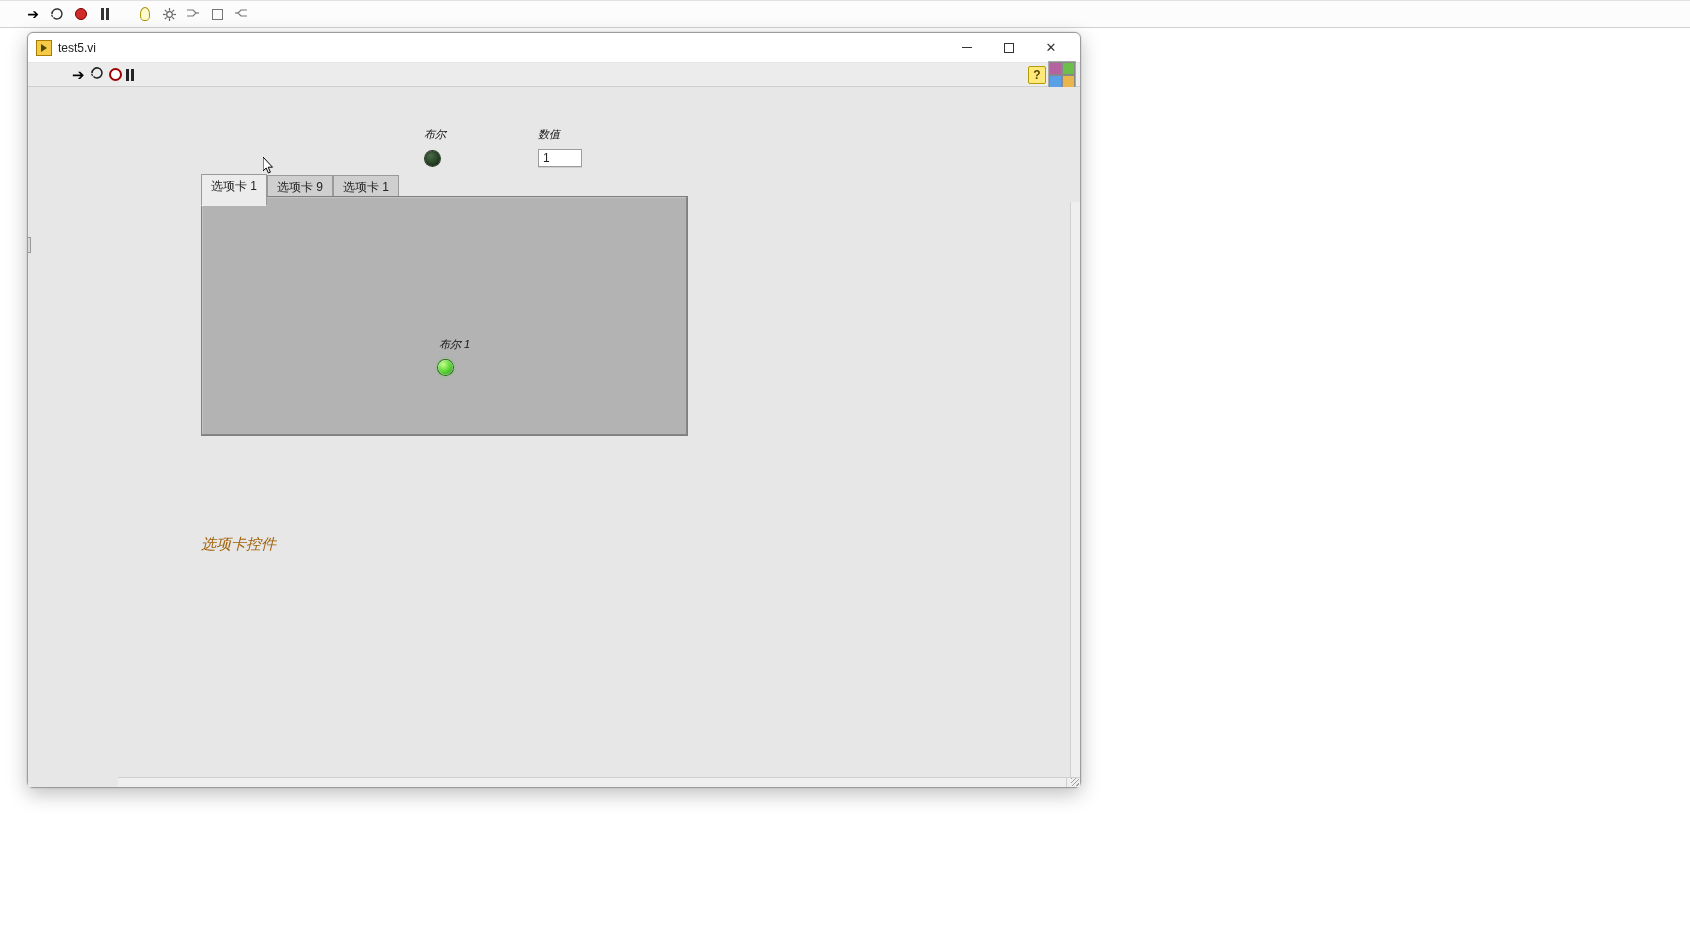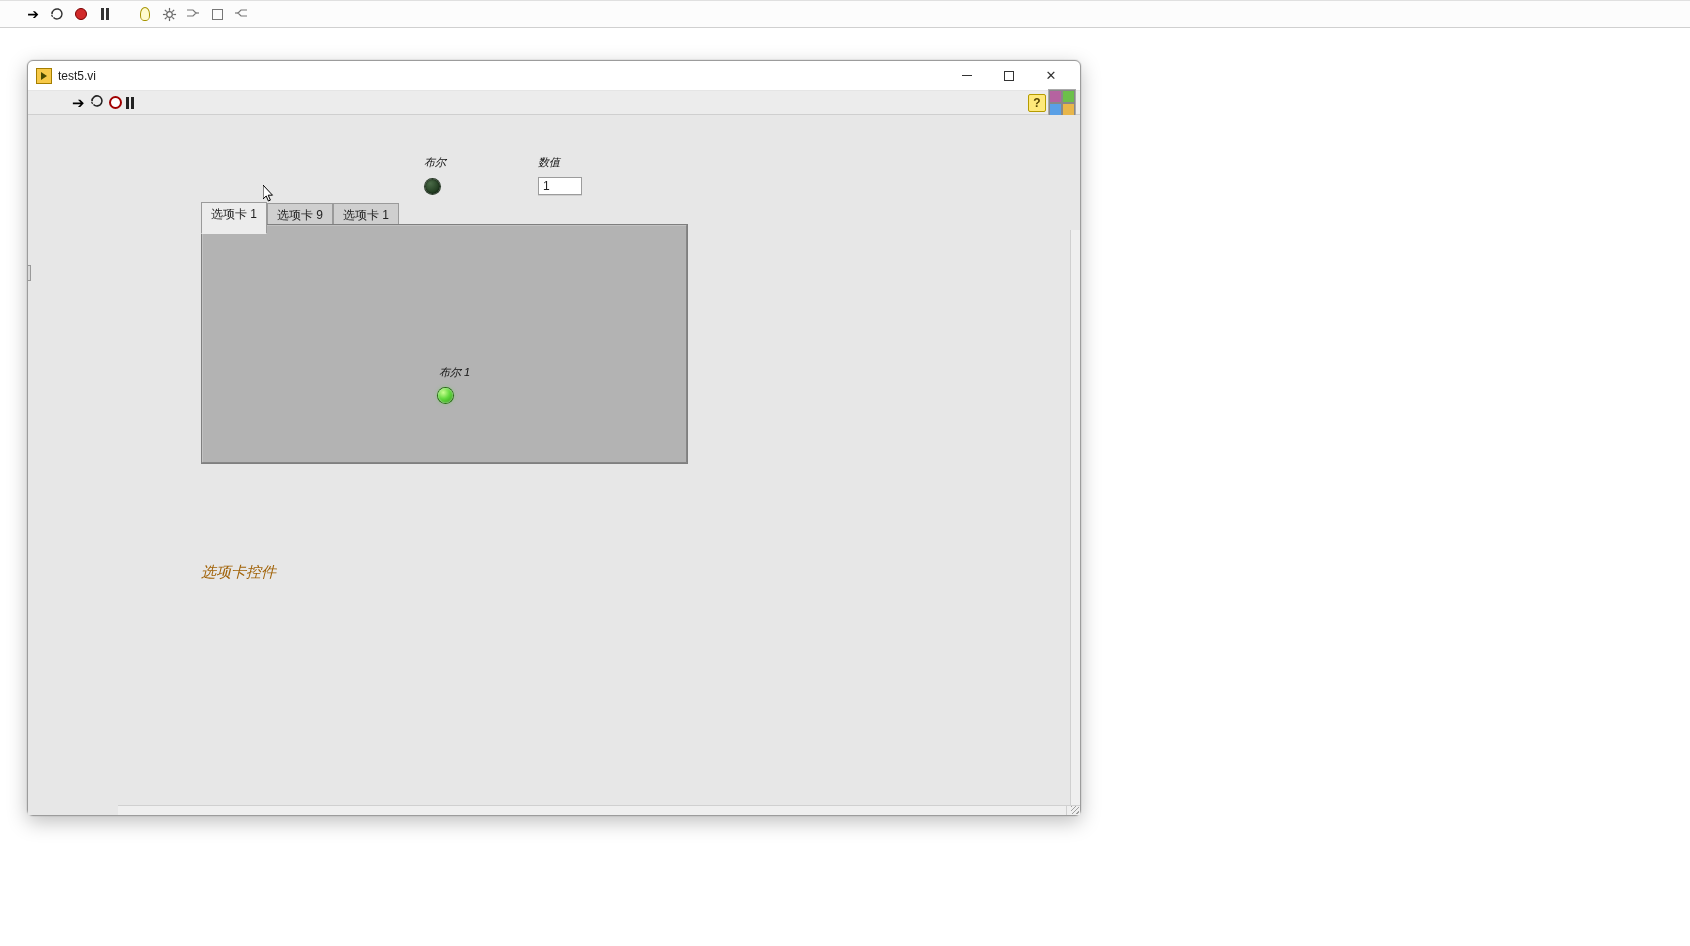--- a/index.html
+++ b/index.html
@@ -20,21 +20,21 @@
   .pause { display:flex; gap:2px; }
   .pause span { width:3px; height:12px; background:#333; }
   .lamp { width:10px;height:14px; border:1px solid #a69400; border-radius:50% 50% 40% 40%; background:#fffbcf; }
   .cog { font-size:13px; color:#555; }
   .step { font-size:10px; color:#666; }
   .box { width:11px; height:11px; border:1px solid #777; }
   .stepover { font-size:10px; color:#666; }
 
   
   .vi-window {
-    position:absolute; left:27px; top:60px; width:1054px; height:756px;
+    position:absolute; left:27px; top:32px; width:1054px; height:756px;
     background:#ffffff; border:1px solid #9c9c9c; border-radius:6px;
     box-shadow: 0 6px 20px rgba(0,0,0,.25), 0 0 0 1px rgba(0,0,0,.05);
     display:flex; flex-direction:column;
   }
   .titlebar {
     height:30px; display:flex; align-items:center; padding:0 8px;
     border-bottom:1px solid #e5e5e5;
   }
   .titlebar .vi-icon {
     width:16px;height:16px; background:#f7c948; border:1px solid #a57e00;

